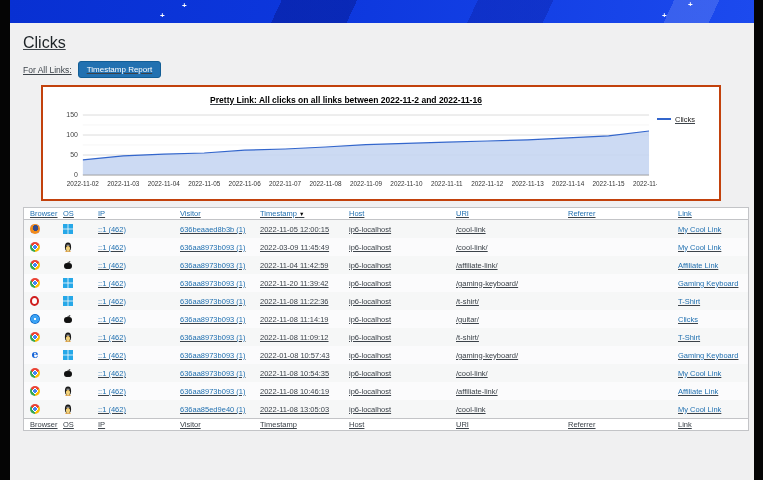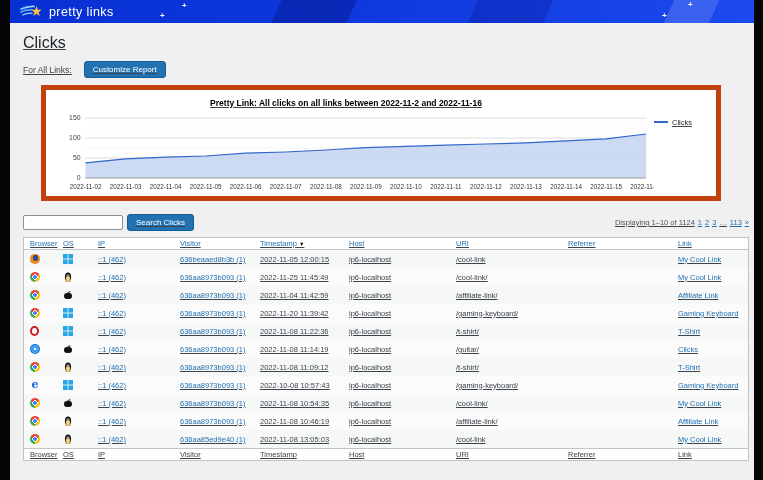--- a/index.html
+++ b/index.html
@@ -16,25 +16,25 @@
   .sparkle { position:absolute; color:#fff; font-size:8px; line-height:8px; font-weight:bold; }
   .sparkle::before { content:'+'; }
   .sparkle:nth-of-type(1){ left:150px; top:12px; }
   .sparkle:nth-of-type(2){ left:172px; top:2px; }
   .sparkle:nth-of-type(3){ left:652px; top:12px; }
   .sparkle:nth-of-type(4){ left:678px; top:1px; }
 
   
   .content { flex:1; padding:6px 5px 0 4px; font-size:8px; color:#3c434a;text-decoration:underline; }
   h1.page-title { font-size:16px; font-weight:400; color:#1d2327; margin:5px 0 9px 9px; }
-  .filter-row { display:flex; align-items:center; gap:12px; margin-left:9px; font-size:8.5px; color:#3c434a; }
+  .filter-row { display:flex; align-items:center; gap:6px; margin-left:9px; font-size:8.5px; color:#3c434a; }
   .btn { background:#2271b1; border:1px solid #135e96; color:#fff; font-size:8px; padding:3px 8px; border-radius:3px; cursor:pointer; font-family:"Liberation Sans",sans-serif; }
 
   
-  .chart-card { margin:7px 28px 0 27px; background:#fff; border:5px solid #c2410c; padding:8px 4px 2px 4px; height:116px; }
+  .chart-card { margin:7px 28px 0 27px; background:#fff; border:2px solid #c2410c; padding:8px 4px 2px 4px; height:116px; }
   .chart-title { text-align:center; font-size:8.5px; font-weight:bold; color:#000; padding-right:70px; }
   .chart-row { display:flex; margin-top:2px; }
   .chart-svg { flex:1; height:92px; display:block; }
   .legend { width:58px; flex:none; padding-top:8px; font-size:7.5px; color:#222; display:flex; gap:4px; align-items:flex-start; }
   .legend-swatch { width:14px; height:2px; background:#3366cc; margin-top:3px; flex:none; }
   svg text { font-family:"Liberation Sans",sans-serif; }
 
   
   .search-row { display:flex; align-items:center; margin:13px 0 0 9px; }
   .search-input { width:100px; height:15px; border:1px solid #8c8f94; border-radius:2px; background:#fff; font-size:8px; padding:0 3px; margin-right:4px; }
@@ -63,41 +63,32 @@
   .bi-edge { border-radius:0; background:none; color:#1464d8; font:bold 11px/10px "DejaVu Serif", serif; text-align:center; }
   .osi { width:10px; height:10px; vertical-align:middle; }
 </style>
 </head>
 <body>
 
 <div class="screen">
   <div class="window">
 
     <div class="banner">
-      <div class="logo">
-        <svg width="24" height="17" viewBox="0 0 24 17">
-          <path d="M1 6 C5.5 4 10 3.2 14 3.4" stroke="#8fd8f8" stroke-width="1.6" fill="none" stroke-linecap="round"></path>
-          <path d="M0.5 9.2 C4.5 7.4 8.5 6.6 12 6.8" stroke="#5db8ee" stroke-width="1.4" fill="none" stroke-linecap="round"></path>
-          <path d="M2.5 12 C6 10.4 9 10 12 10.2" stroke="#8fd8f8" stroke-width="1.2" fill="none" stroke-linecap="round"></path>
-          <polygon points="16.5,3 17.8,6.7 21.7,6.8 18.6,9.2 19.7,13 16.5,10.7 13.3,13 14.4,9.2 11.3,6.8 15.2,6.7" fill="#f6c445"></polygon>
-        </svg>
-        <span class="logo-text">pretty links</span>
-      </div>
       <span class="sparkle"></span>
       <span class="sparkle"></span>
       <span class="sparkle"></span>
       <span class="sparkle"></span>
     </div>
 
     <div class="content">
       <h1 class="page-title">Clicks</h1>
 
       <div class="filter-row">
         <span>For All Links:</span>
-        <button class="btn">Customize Report</button>
+        <button class="btn">Timestamp Report</button>
       </div>
 
       <div class="chart-card">
         <div class="chart-title">Pretty Link: All clicks on all links between 2022-11-2 and 2022-11-16</div>
         <div class="chart-row">
           <svg class="chart-svg" viewBox="0 0 612 92" preserveAspectRatio="none">
               <line x1="36" y1="58" x2="604" y2="58" stroke="#f0f0f0" stroke-width="0.6"></line>
               <line x1="36" y1="38" x2="604" y2="38" stroke="#f0f0f0" stroke-width="0.6"></line>
               <line x1="36" y1="18" x2="604" y2="18" stroke="#f0f0f0" stroke-width="0.6"></line>
               <line x1="36" y1="68" x2="604" y2="68" stroke="#cccccc" stroke-width="0.7"></line>
@@ -127,25 +118,20 @@
               <text x="563.4285714285714" y="79" text-anchor="middle" font-size="6.4" fill="#333">2022-11-15</text>
               <text x="604" y="79" text-anchor="middle" font-size="6.4" fill="#333">2022-11-16</text>
             </svg>
           <div class="legend">
             <span class="legend-swatch"></span>
             <span>Clicks</span>
           </div>
         </div>
       </div>
 
-      <div class="search-row">
-        <input class="search-input" type="text" value="" style="">
-        <button class="btn">Search Clicks</button>
-        <div class="paging"><span>Displaying 1–10 of 1124</span><a>1</a><a>2</a><a>3</a><span class="pg-ellipsis">…</span><a>113</a><a>»</a></div>
-      </div>
 
       <div class="table-card">
         <table>
           <colgroup>
             <col style="width:33px">
               <col style="width:35px">
               <col style="width:82px">
               <col style="width:80px">
             <col style="width:89px">
               <col style="width:107px">
@@ -189,21 +175,21 @@
                     <ellipse cx="5" cy="5" rx="3.1" ry="4.4" fill="#1a1a1a"></ellipse>
                     <ellipse cx="5" cy="6.6" rx="2.1" ry="2.7" fill="#f3d37c"></ellipse>
                     <ellipse cx="4.1" cy="3.3" rx=".5" ry=".7" fill="#fff"></ellipse>
                     <ellipse cx="5.9" cy="3.3" rx=".5" ry=".7" fill="#fff"></ellipse>
                     <path d="M4.2 4.4h1.6l-.8 1z" fill="#e8a33d"></path>
                     <ellipse cx="3.5" cy="9.4" rx="1.2" ry=".6" fill="#e8a33d"></ellipse>
                     <ellipse cx="6.5" cy="9.4" rx="1.2" ry=".6" fill="#e8a33d"></ellipse>
                   </svg></td>
                 <td><a>::1 (462)</a></td>
                 <td><a>636aa8973b093 (1)</a></td>
-                <td>2022-11-25 11:45:49</td>
+                <td>2022-03-09 11:45:49</td>
                 <td>ip6-localhost</td>
                 <td>/cool-link/</td>
                 <td></td>
                 <td><a>My Cool Link</a></td>
               </tr>
               <tr>
                 <td><span class="bi bi-chrome"></span></td>
                 <td><svg class="osi" viewBox="0 0 10 10">
                     <circle cx="3.9" cy="6" r="2.9" fill="#111"></circle>
                     <circle cx="6.1" cy="6" r="2.9" fill="#111"></circle>
@@ -288,21 +274,21 @@
               <tr>
                 <td><span class="bi bi-edge">e</span></td>
                 <td><svg class="osi" viewBox="0 0 10 10">
                     <rect width="4.6" height="4.6" fill="#26a8e8"></rect>
                     <rect x="5.4" width="4.6" height="4.6" fill="#26a8e8"></rect>
                     <rect y="5.4" width="4.6" height="4.6" fill="#26a8e8"></rect>
                     <rect x="5.4" y="5.4" width="4.6" height="4.6" fill="#26a8e8"></rect>
                   </svg></td>
                 <td><a>::1 (462)</a></td>
                 <td><a>636aa8973b093 (1)</a></td>
-                <td>2022-10-08 10:57:43</td>
+                <td>2022-01-08 10:57:43</td>
                 <td>ip6-localhost</td>
                 <td>/gaming-keyboard/</td>
                 <td></td>
                 <td><a>Gaming Keyboard</a></td>
               </tr>
               <tr>
                 <td><span class="bi bi-chrome"></span></td>
                 <td><svg class="osi" viewBox="0 0 10 10">
                     <circle cx="3.9" cy="6" r="2.9" fill="#111"></circle>
                     <circle cx="6.1" cy="6" r="2.9" fill="#111"></circle>

